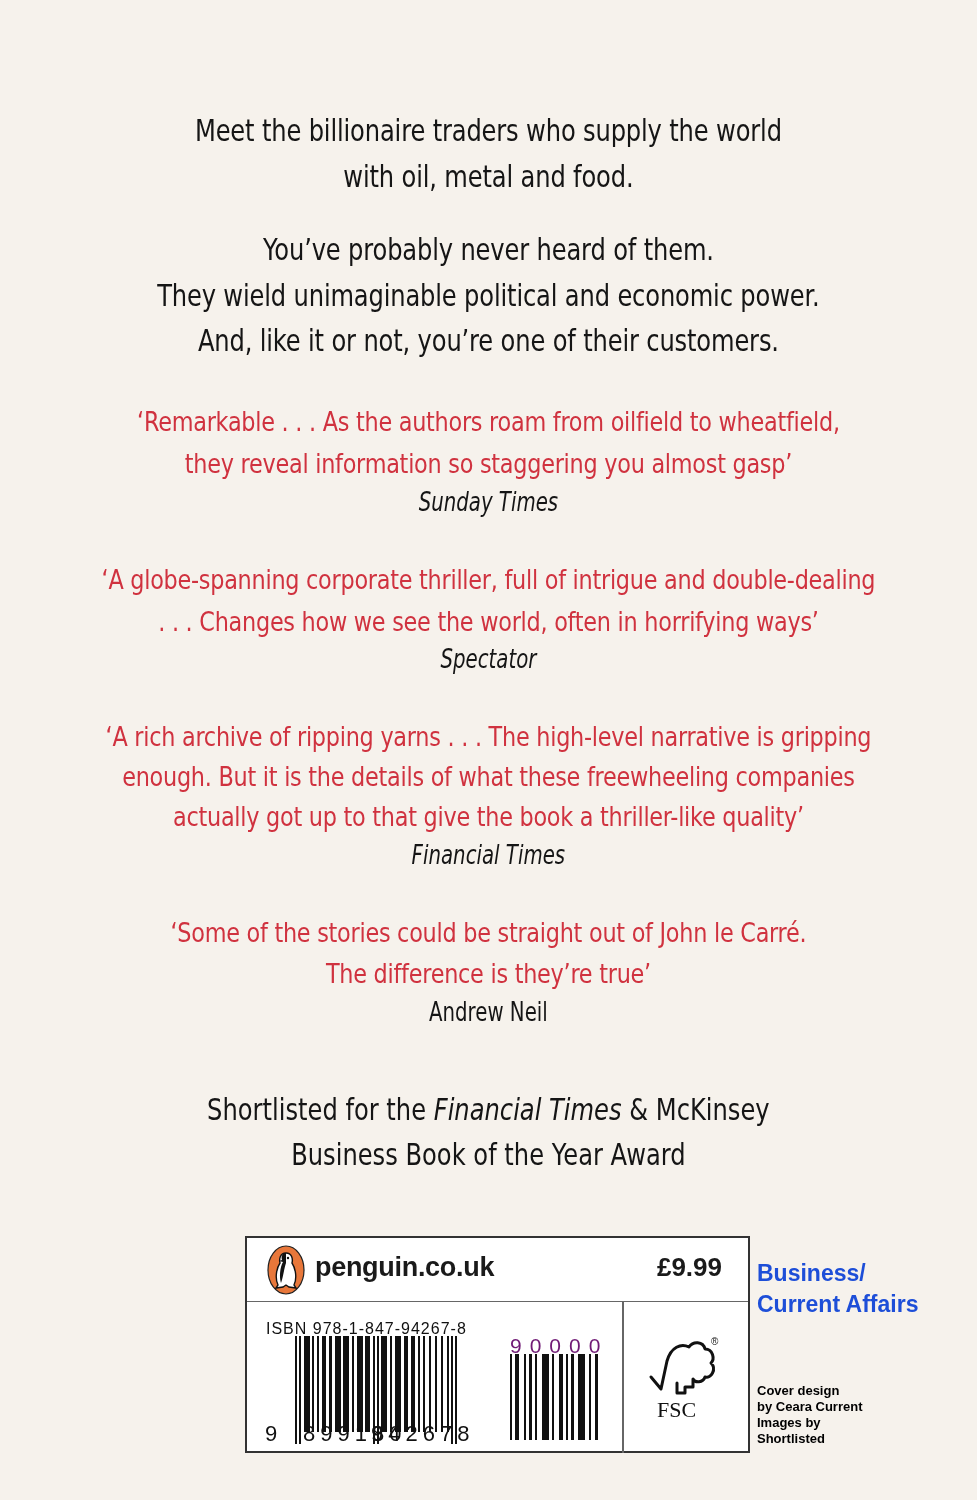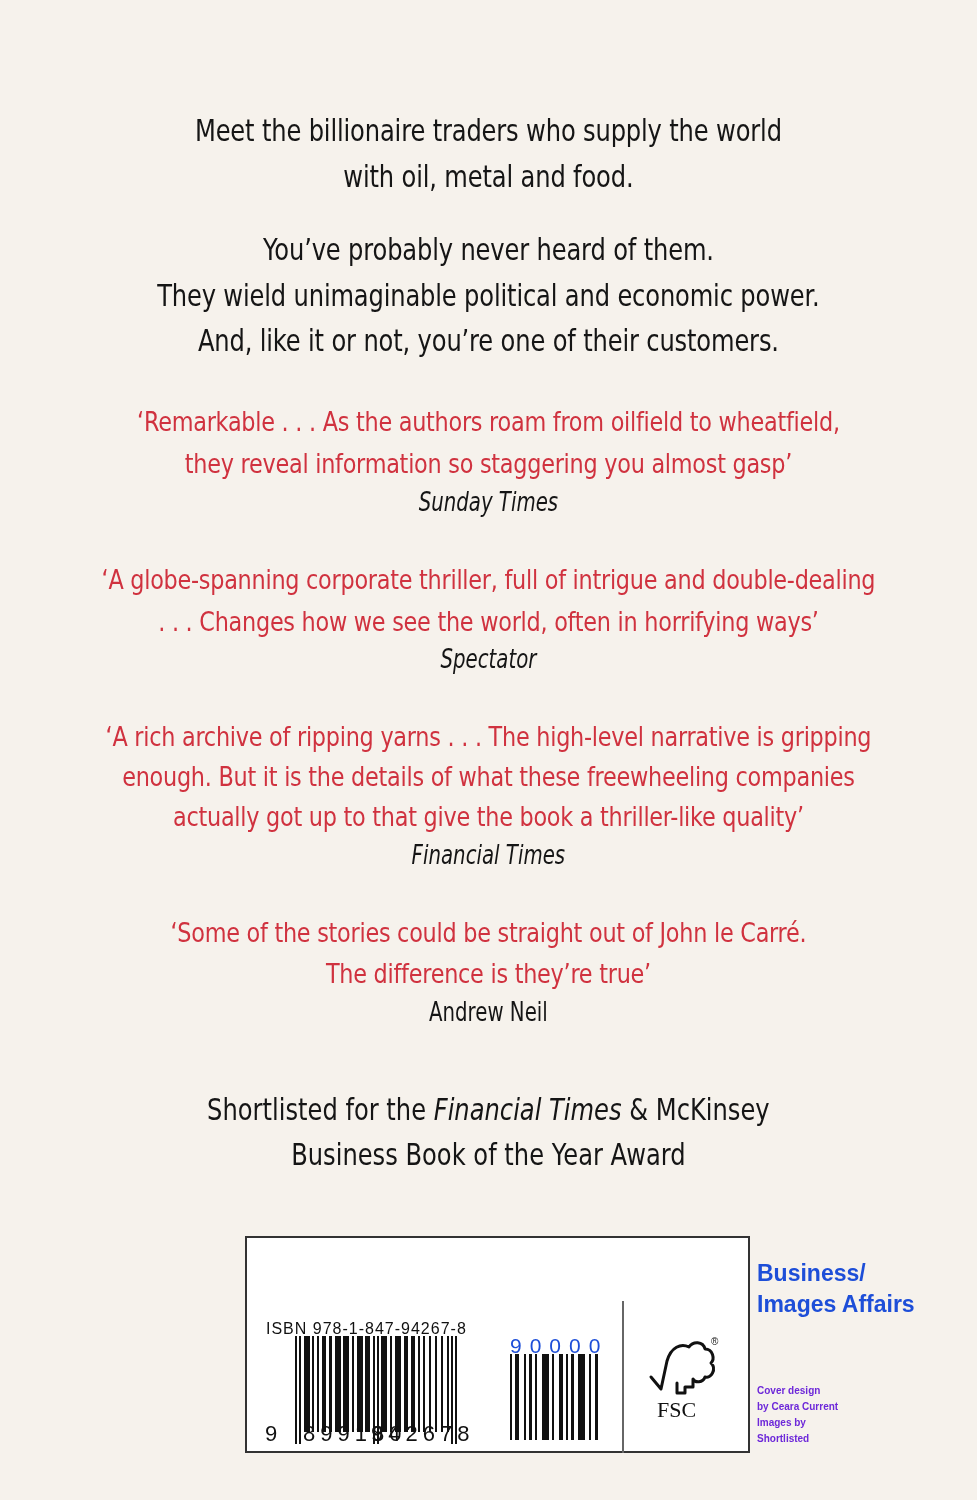--- a/index.html
+++ b/index.html
@@ -38,27 +38,27 @@
   }
   .box-top { position: absolute; left: 0; top: 0; width: 100%; height: 63px; border-bottom: 1.5px solid #666; }
   .penguin { position: absolute; left: 20px; top: 7px; width: 38px; height: 50px; }
   .site { position: absolute; left: 68px; top: 14px; font-size: 27px; font-weight: bold; color: #1a1a1a; letter-spacing: -0.3px; }
   .price { position: absolute; right: 26px; top: 14px; font-size: 26px; font-weight: bold; color: #1a1a1a; }
   .divider-v { position: absolute; left: 375px; top: 63px; width: 1.5px; height: 152px; background: #666; }
   .isbn { position: absolute; left: 19px; top: 82px; font-size: 16px; color: #111; letter-spacing: 1px; white-space: nowrap; }
   .barcode-main { position: absolute; left: 40px; top: 98px; }
   .barcode-addon { position: absolute; left: 263px; top: 116px; }
   .bc-digit { position: absolute; font-size: 22px; color: #111; font-family: "Liberation Sans", sans-serif; }
-  .addon-digits { position: absolute; left: 263px; top: 96px; font-size: 21px; letter-spacing: 8px; color: #1d4ed8; }
+  .addon-digits { position: absolute; left: 263px; top: 96px; font-size: 21px; letter-spacing: 8px; color: #701a75; }
   .fsc { position: absolute; left: 400px; top: 95px; width: 80px; height: 96px; }
   .category {
     position: absolute; left: 757px; top: 1258px; font-size: 23px; font-weight: bold; color: #1d4ed8; line-height: 31px;
   }
   .credits {
-    position: absolute; left: 757px; top: 1383px; font-size: 10px; font-weight: bold; color: #6d28d9; line-height: 16px;
+    position: absolute; left: 757px; top: 1383px; font-size: 13px; font-weight: bold; color: #000000; line-height: 16px;
   }
 </style>
 </head>
 <body>
 
 <div>
   <div class="blurb-line" style="top:112px">Meet the billionaire traders who supply the world</div>
   <div class="blurb-line" style="top:158px">with oil, metal and food.</div>
   <div class="blurb-line" style="top:231px">You’ve probably never heard of them.</div>
   <div class="blurb-line" style="top:277px">They wield unimaginable political and economic power.</div>
@@ -89,20 +89,30 @@
   <div class="quote-line" style="top:959px">The difference is they’re true’</div>
   <div class="source" style="top:997px">Andrew Neil</div>
 </div>
 
 <div>
   <div class="award-line" style="top:1091px"><span>Shortlisted for the </span><span class="italic">Financial Times</span><span> &amp; McKinsey</span></div>
   <div class="award-line" style="top:1136px">Business Book of the Year Award</div>
 </div>
 
 <div class="box">
+  <div class="box-top">
+    <svg class="penguin" viewBox="0 0 38 50">
+      <ellipse cx="19" cy="25" rx="18" ry="24" fill="#e8773a" stroke="#222" stroke-width="1.2"></ellipse>
+      <path d="M19 8 C13 8 12 14 13 18 C9 24 8 34 11 40 L9 43 L16 42 L19 40 L22 42 L29 43 L27 40 C30 34 29 24 25 18 C26 14 25 8 19 8 Z" fill="#fff" stroke="#111" stroke-width="1.4"></path>
+      <path d="M19 8 C15 8 14 12 15 15 L12 16 L16 17 C13 22 12 32 14 38 C16 33 17 24 19 18 Z" fill="#111"></path>
+      <circle cx="21" cy="13" r="1.2" fill="#111"></circle>
+    </svg>
+    <div class="site">penguin.co.uk</div>
+    <div class="price">£9.99</div>
+  </div>
   <div class="divider-v"></div>
   <div class="isbn">ISBN  978-1-847-94267-8</div>
 
   <svg class="barcode-main" width="190" height="108" viewBox="0 0 190 108">
     <g fill="#111">
       <rect x="8" y="0" width="2" height="108"></rect>
         <rect x="12" y="0" width="2" height="108"></rect>
       <rect x="17" y="0" width="6" height="96"></rect>
         <rect x="25" y="0" width="2" height="96"></rect>
       <rect x="30" y="0" width="2" height="96"></rect>
@@ -155,21 +165,21 @@
 
   <svg class="fsc" viewBox="0 0 80 96">
     <path d="M4 44 L14 56 L20 28 C24 14 34 10 42 14 C46 8 56 8 58 16 C66 16 68 26 64 30 C70 36 64 46 58 44 C56 50 48 50 46 46 L46 54 L38 54 L38 60 L30 60 L30 50" fill="none" stroke="#111" stroke-width="3" stroke-linejoin="round" stroke-linecap="round"></path>
     <text x="64" y="12" font-size="10" font-family="Liberation Sans, sans-serif" fill="#111">®</text>
     <text x="10" y="84" font-size="22" font-family="Liberation Serif, serif" fill="#111">FSC</text>
   </svg>
 </div>
 
 <div class="category">
   <div>Business/</div>
-  <div>Images Affairs</div>
+  <div>Current Affairs</div>
 </div>
 
 <div class="credits">
   <div>Cover design</div>
   <div>by Ceara Current</div>
   <div>Images by</div>
   <div>Shortlisted</div>
 </div>
 
 </body></html>

